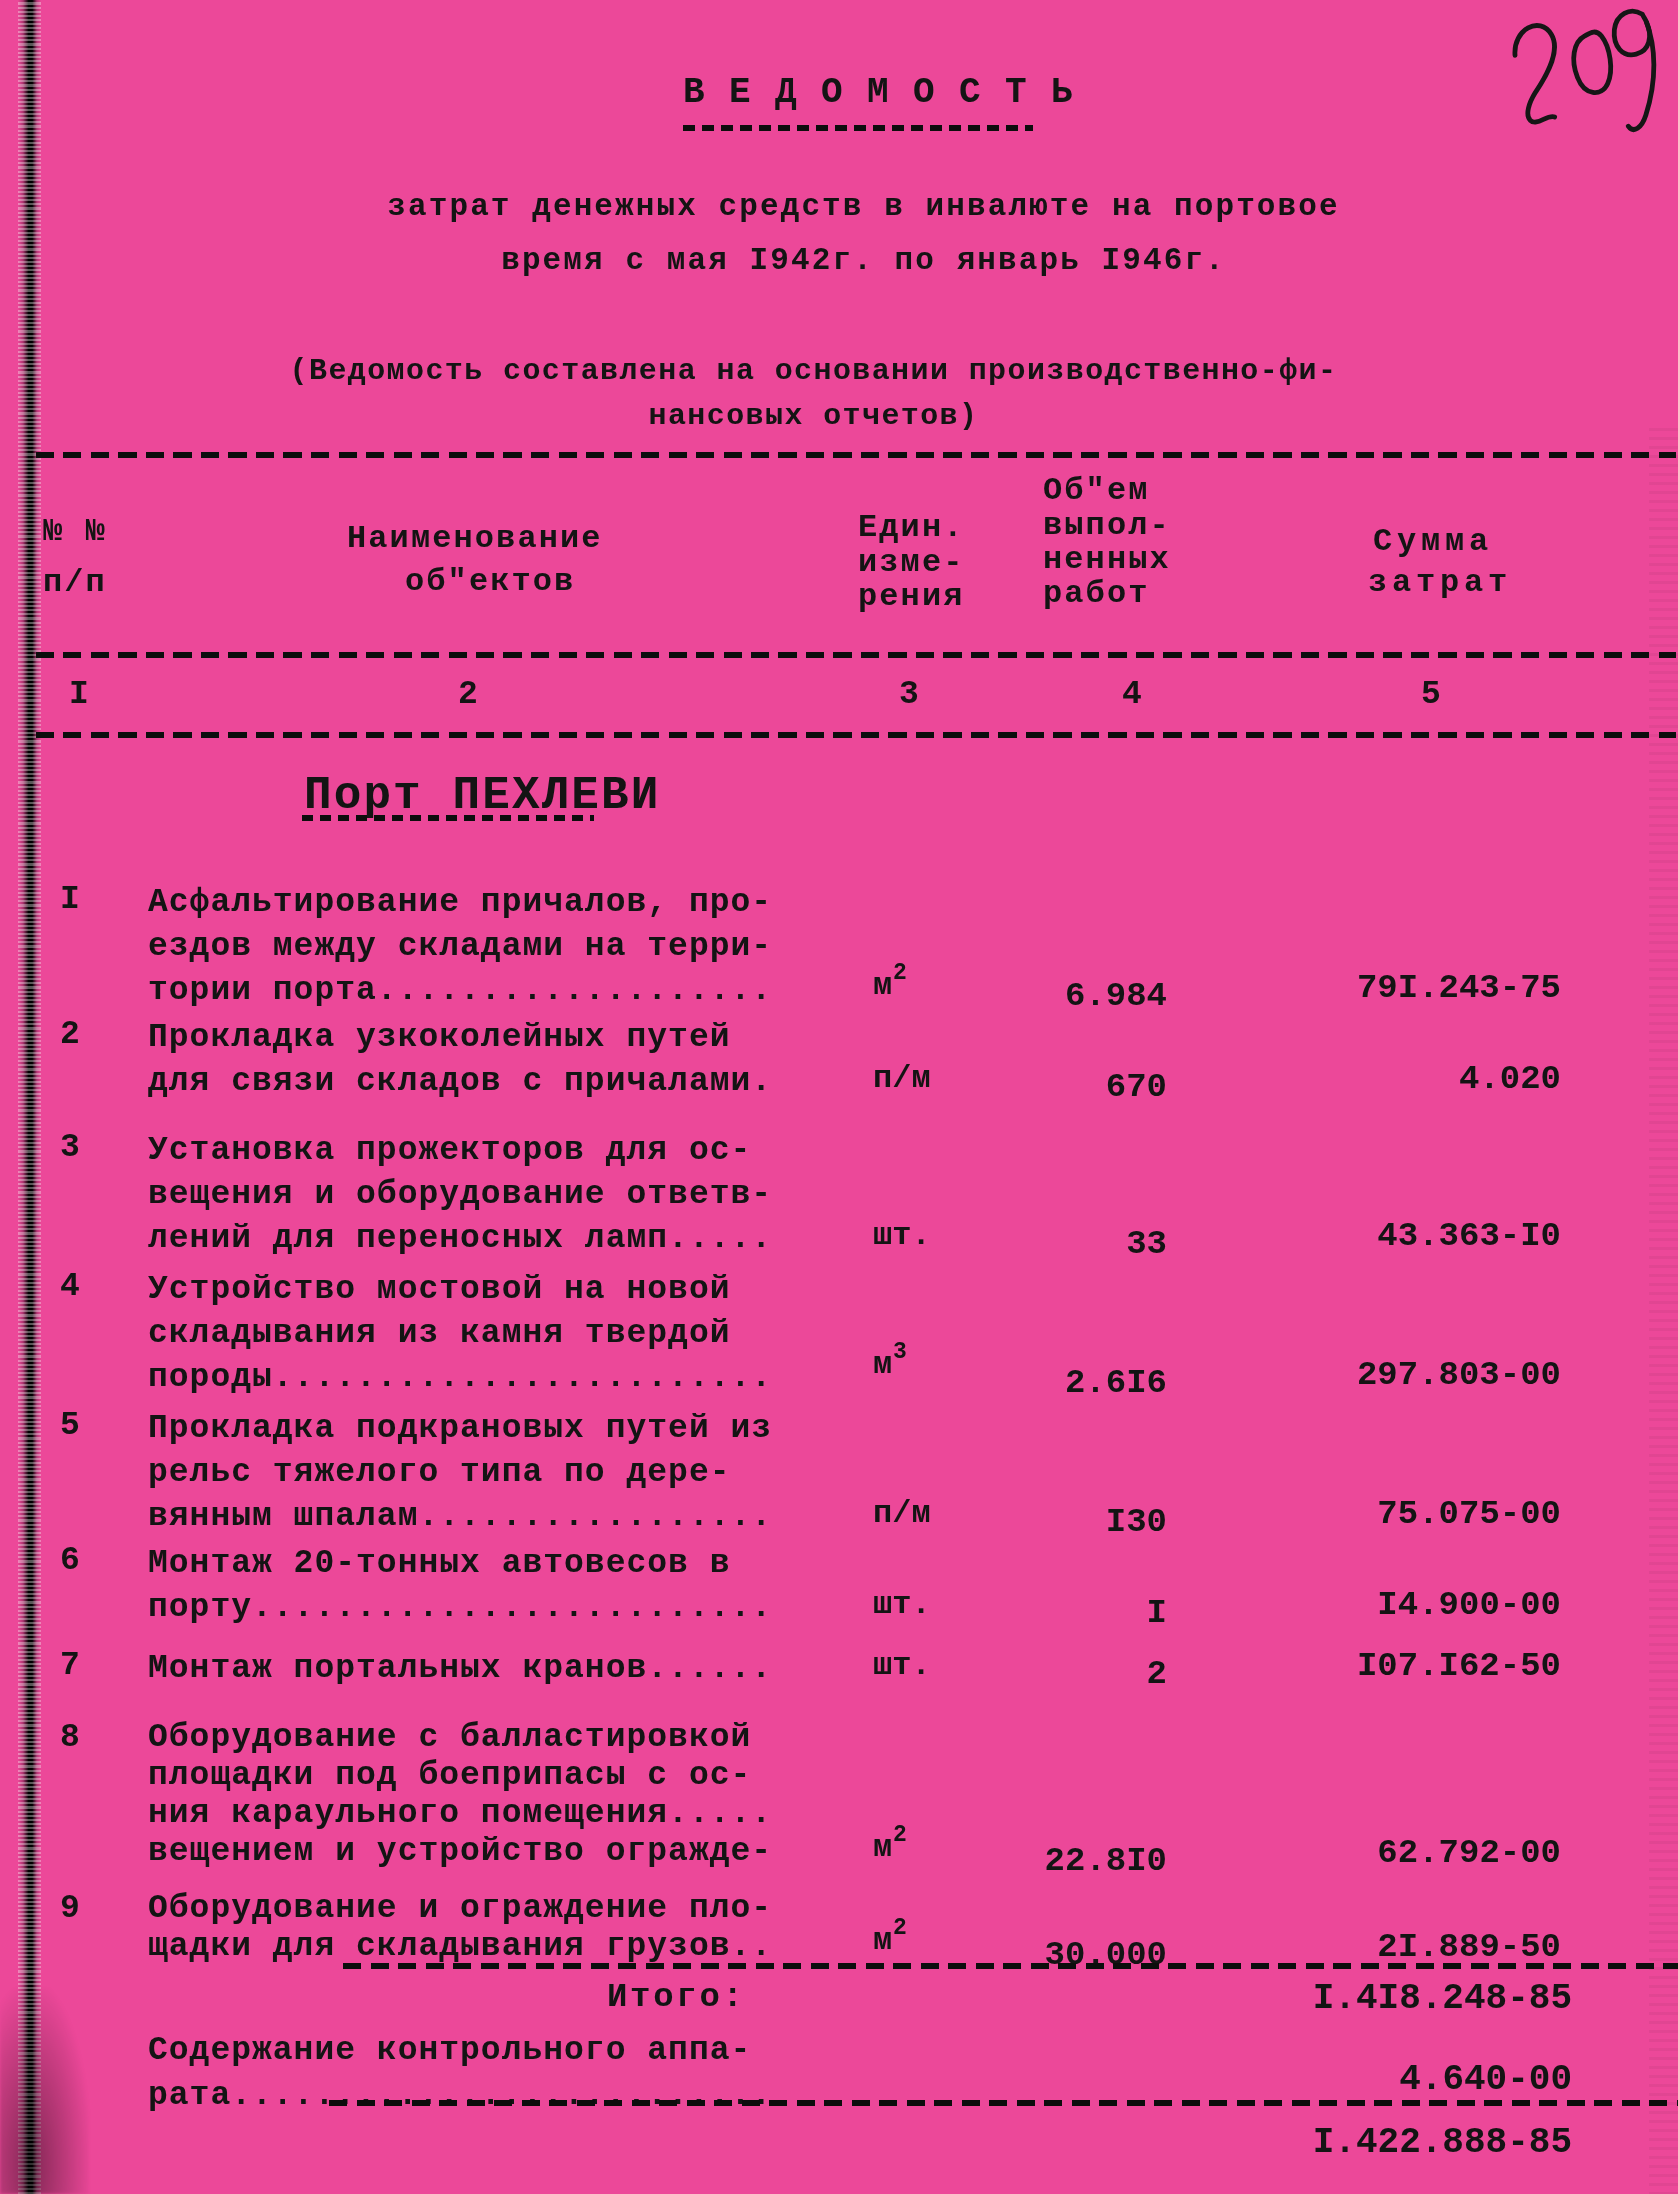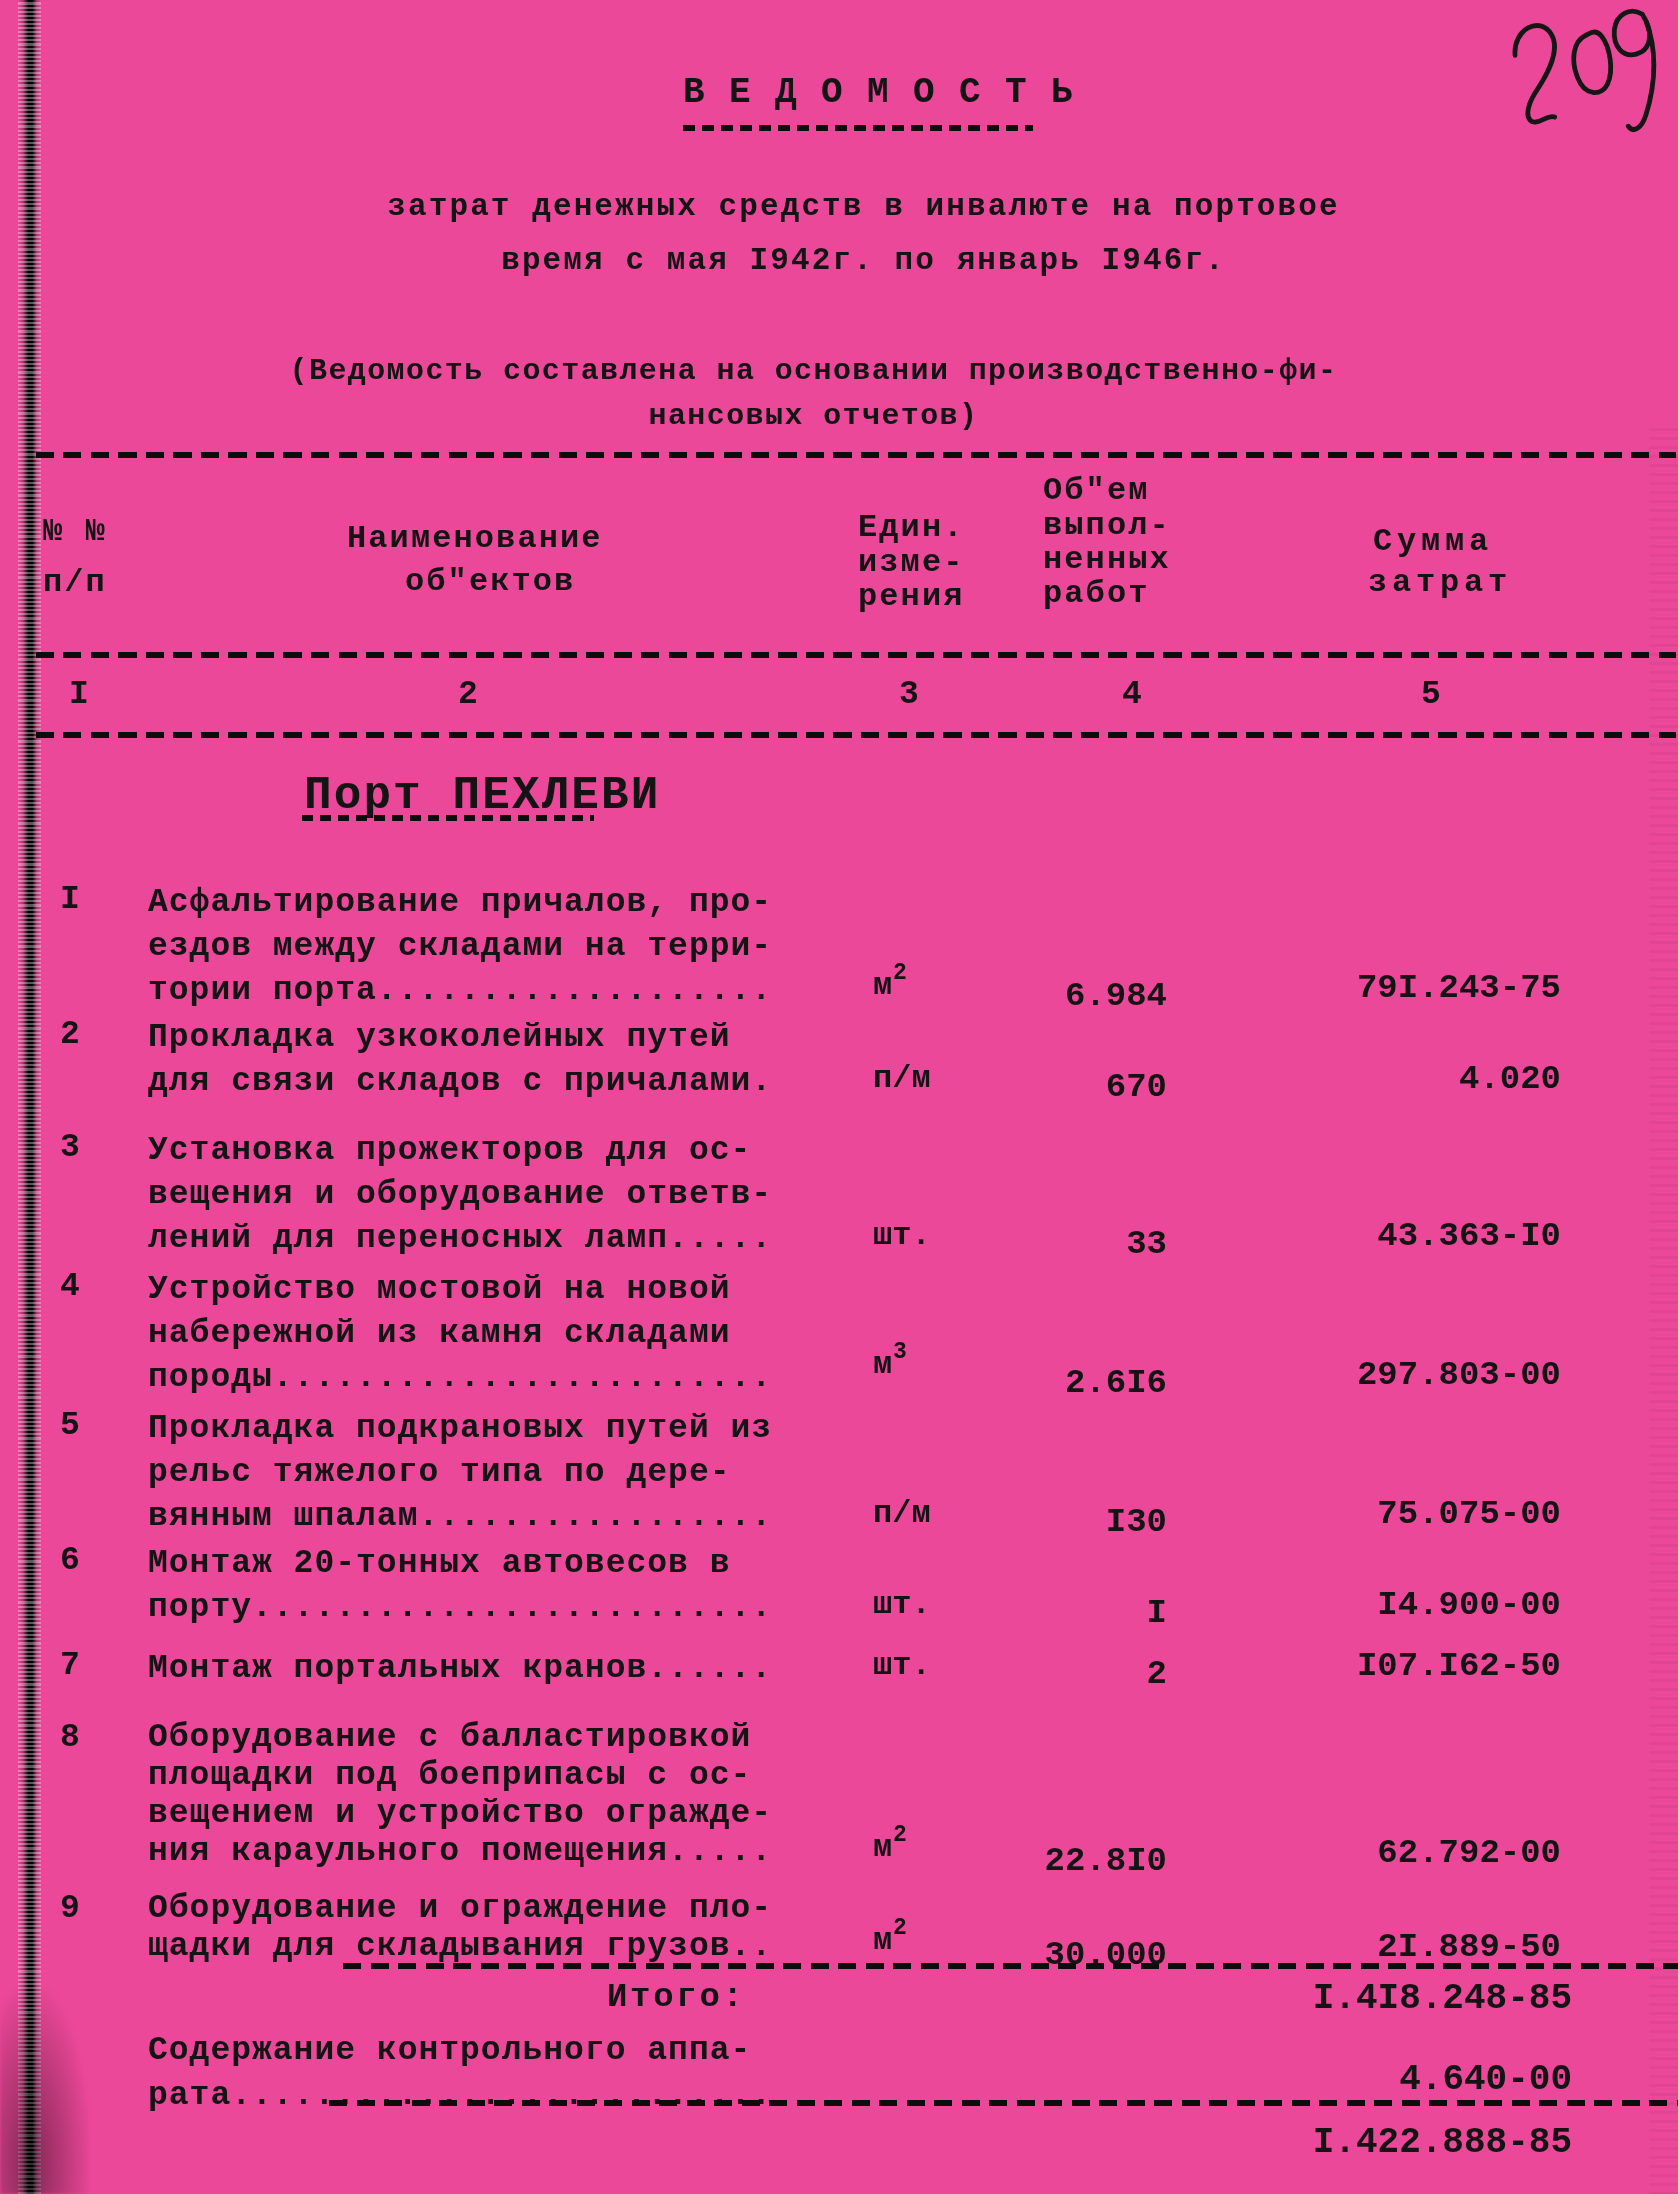--- a/index.html
+++ b/index.html
@@ -151,21 +151,21 @@
     </div>
     <div class="runit" style="top:88px"><span>шт.</span><span class="sup"></span></div>
     <div class="rqty" style="top:88px">33</div>
     <div class="rsum" style="top:88px">43.363-I0</div>
   </div>
 
   <div class="row" style="top:1268px">
     <div class="rnum">4</div>
     <div class="rdesc">
       <div>Устройство мостовой на новой</div>
-      <div>набережной из камня складами</div>
+      <div>складывания из камня твердой</div>
       <div>породы........................</div>
     </div>
     <div class="runit" style="top:78px"><span>м</span><span class="sup">3</span></div>
     <div class="rqty" style="top:88px">2.6I6</div>
     <div class="rsum" style="top:88px">297.803-00</div>
   </div>
 
   <div class="row" style="top:1407px">
     <div class="rnum">5</div>
     <div class="rdesc">
@@ -197,22 +197,22 @@
     <div class="runit" style="top:0"><span>шт.</span><span class="sup"></span></div>
     <div class="rqty" style="top:0">2</div>
     <div class="rsum" style="top:0">I07.I62-50</div>
   </div>
 
   <div class="row lh56" style="top:1719px">
     <div class="rnum">8</div>
     <div class="rdesc">
       <div>Оборудование с балластировкой</div>
       <div>площадки под боеприпасы с ос-</div>
+      <div>ния караульного помещения.....</div>
       <div>вещением и устройство огражде-</div>
-      <div>ния караульного помещения.....</div>
     </div>
     <div class="runit" style="top:110px"><span>м</span><span class="sup">2</span></div>
     <div class="rqty" style="top:115px">22.8I0</div>
     <div class="rsum" style="top:115px">62.792-00</div>
   </div>
 
   <div class="row lh56" style="top:1890px">
     <div class="rnum">9</div>
     <div class="rdesc">
       <div>Оборудование и ограждение пло-</div>

